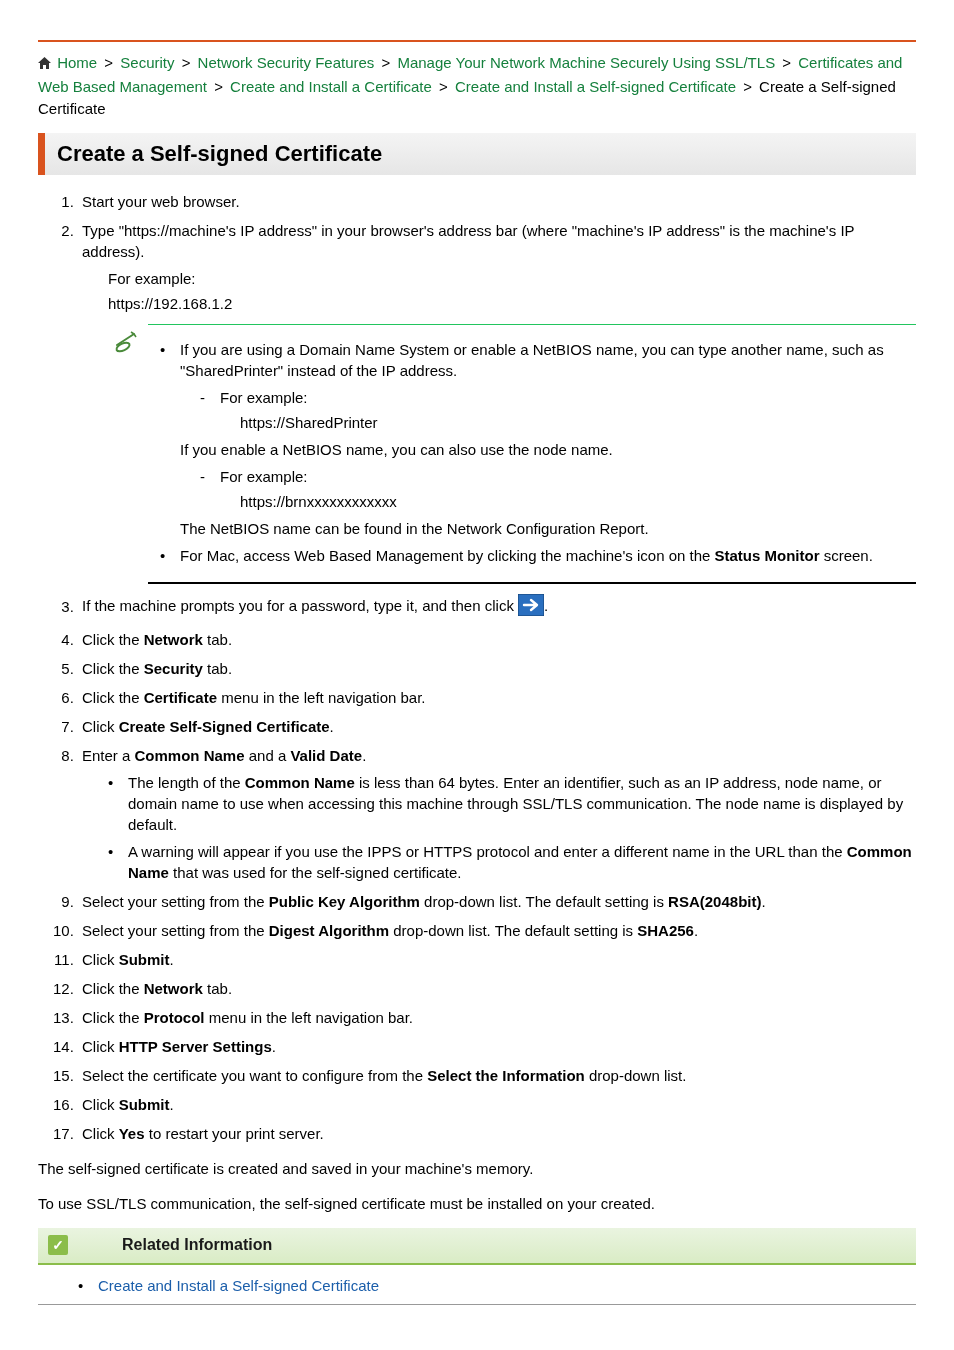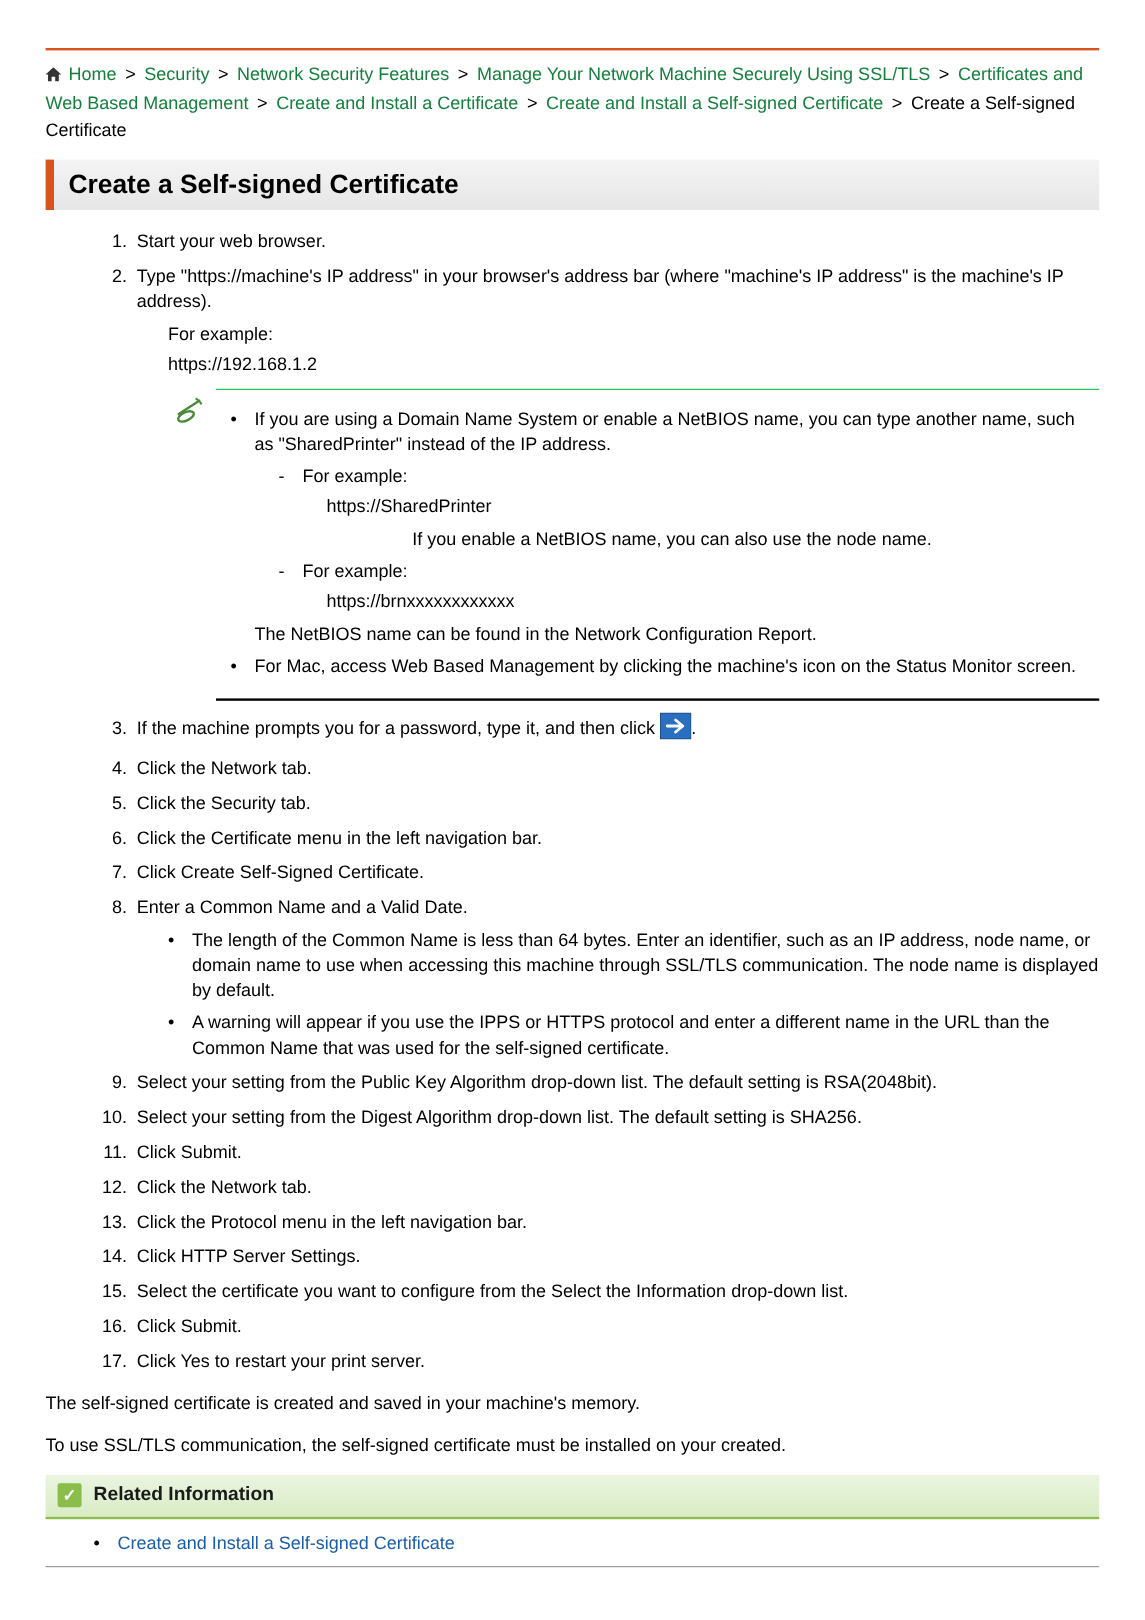--- a/index.html
+++ b/index.html
@@ -22,21 +22,21 @@
 
   .title-bar {
     border-left: 7px solid #d9531e;
     background: linear-gradient(#f4f4f4, #e6e6e6);
     padding: 6px 12px;
     margin-bottom: 16px;
   }
   .title-bar h1 { font-size: 22px; font-weight: bold; }
 
   ol.steps { list-style: decimal; padding-left: 40px; }
-  ol.steps > li { margin-bottom: 8px; padding-left: 4px; margin-left: 32px; }
+  ol.steps > li { margin-bottom: 8px; padding-left: 4px; }
   ol.steps > li::marker { font-size: 15px; }
   .sub-p { margin-top: 6px; margin-left: 26px; }
   .sub-p2 { margin-top: 4px; margin-left: 26px; }
 
   ul.bullets { list-style: none; padding-left: 26px; margin-top: 6px; }
   ul.bullets > li { position: relative; padding-left: 20px; margin-bottom: 6px; }
   ul.bullets > li::before { content: "•"; position: absolute; left: 0; top: 0; }
 
   ul.dashes { list-style: none; padding-left: 20px; margin-top: 6px; }
   ul.dashes > li { position: relative; padding-left: 20px; margin-bottom: 4px; }
@@ -70,30 +70,30 @@
     gap: 10px;
     margin-top: 8px;
   }
   .related-bar .check-badge {
     width: 20px; height: 20px;
     background: #8bbd4a;
     display: flex; align-items: center; justify-content: center;
     color: #fff; font-size: 14px; font-weight: bold;
     border-radius: 2px;
   }
-  .related-bar h2 { font-size: 16px; color: #1a1a1a; }
+  .related-bar h2 { font-size: 16px; color: #1a1a1a; margin-left: 44px; }
 
   ul.related-links { list-style: none; padding: 10px 0 8px 40px; border-bottom: 1px solid #999; }
   ul.related-links li { position: relative; padding-left: 20px; }
   ul.related-links li::before { content: "•"; position: absolute; left: 0; top: 0; color: #000; }
   ul.related-links a { color: #1b5eaa; text-decoration: none; }
 
   .page-num { text-align: right; font-weight: bold; margin-top: 40px; font-size: 15px; }
 
-  b { font-weight: normal; }
+  b { font-weight: bold; }
 </style>
 </head>
 <body>
 
 <div class="top-rule"></div>
 
 <div class="breadcrumb">
   <span class="home-icon">
     <svg width="13" height="12" viewBox="0 0 13 12">
         <path d="M6.5 0 L13 6 H11 V12 H8 V8 H5 V12 H2 V6 H0 Z" fill="#333"></path>
@@ -138,21 +138,21 @@
       </span>
       <ul class="bullets">
         <li>
           <span>If you are using a Domain Name System or enable a NetBIOS name, you can type another name, such as "SharedPrinter" instead of the IP address.</span>
           <ul class="dashes">
             <li>
               <span>For example:</span>
               <div class="dash-sub">https://SharedPrinter</div>
             </li>
           </ul>
-          <div class="inner-p" style="margin-left:0;text-align:center;">If you enable a NetBIOS name, you can also use the node name.</div>
+          <div class="inner-p" style="margin-left:0;">If you enable a NetBIOS name, you can also use the node name.</div>
           <ul class="dashes">
             <li>
               <span>For example:</span>
               <div class="dash-sub">https://brnxxxxxxxxxxxx</div>
             </li>
           </ul>
           <div class="inner-p" style="margin-left:0;">The NetBIOS name can be found in the Network Configuration Report.</div>
         </li>
         <li>
           <span>For Mac, access Web Based Management by clicking the machine's icon on the </span><b>Status Monitor</b><span> screen.</span>

